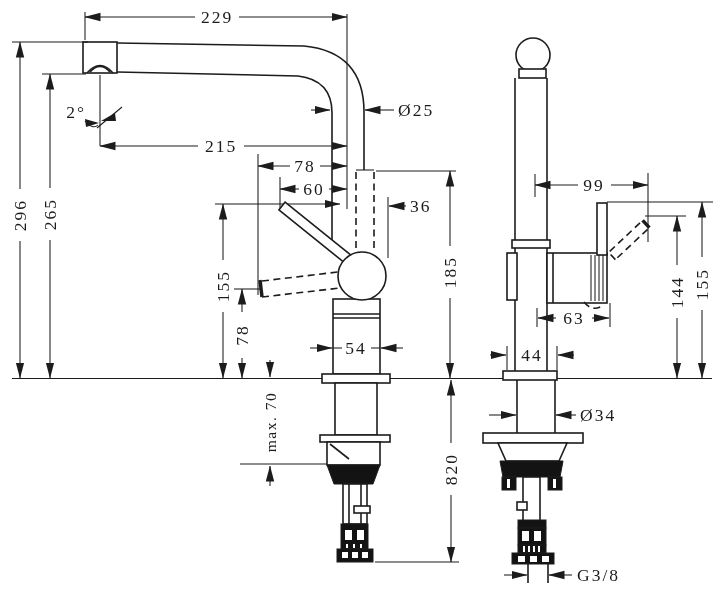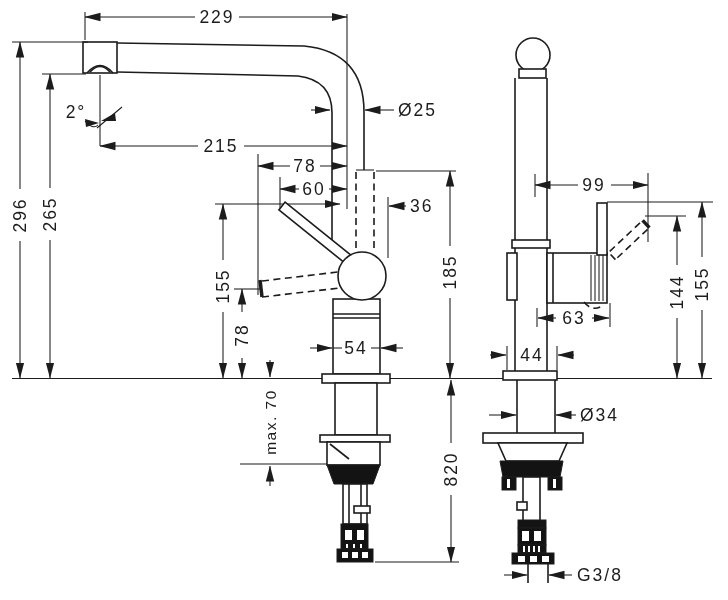--- a/index.html
+++ b/index.html
@@ -1,17 +1,17 @@
 <!DOCTYPE html>
 <html><head>
 <meta charset="utf-8">
 <style>
   html,body{margin:0;padding:0;background:#ffffff;}
   .stage{position:relative;width:728px;height:600px;background:#ffffff;overflow:hidden;
-         font-family:Liberation Sans, sans-serif;}
+         font-family:Liberation Serif, serif;}
   svg{display:block;}
   .obj{stroke:#1c1c1c;stroke-width:1.6;fill:none;}
   .objw{stroke:#1c1c1c;stroke-width:1.6;fill:#ffffff;}
   .objb{stroke:#1c1c1c;stroke-width:1;fill:#131313;}
   .thin{stroke:#1c1c1c;stroke-width:1.05;fill:none;}
   .dash{stroke:#1c1c1c;stroke-width:1.6;fill:none;stroke-dasharray:7 4.5;}
   .dim{stroke:#1c1c1c;stroke-width:1.05;fill:none;}
   .lbl{fill:#1c1c1c;font-size:17.5px;letter-spacing:2px;}
   .lbls{fill:#1c1c1c;font-size:15.5px;letter-spacing:1.5px;}
   .bg{fill:#ffffff;stroke:none;}

